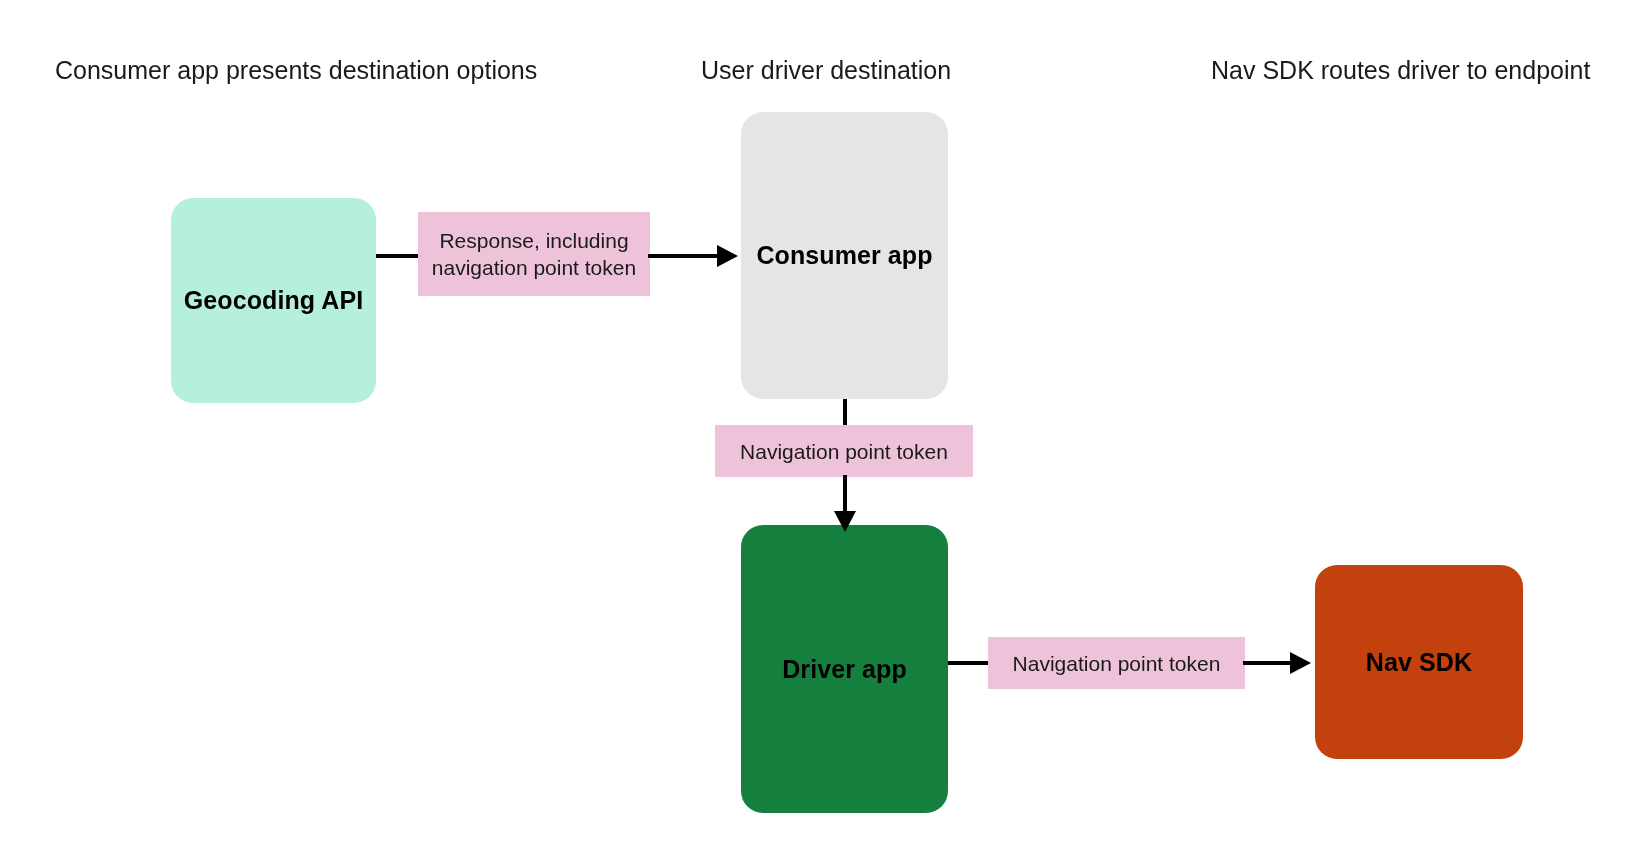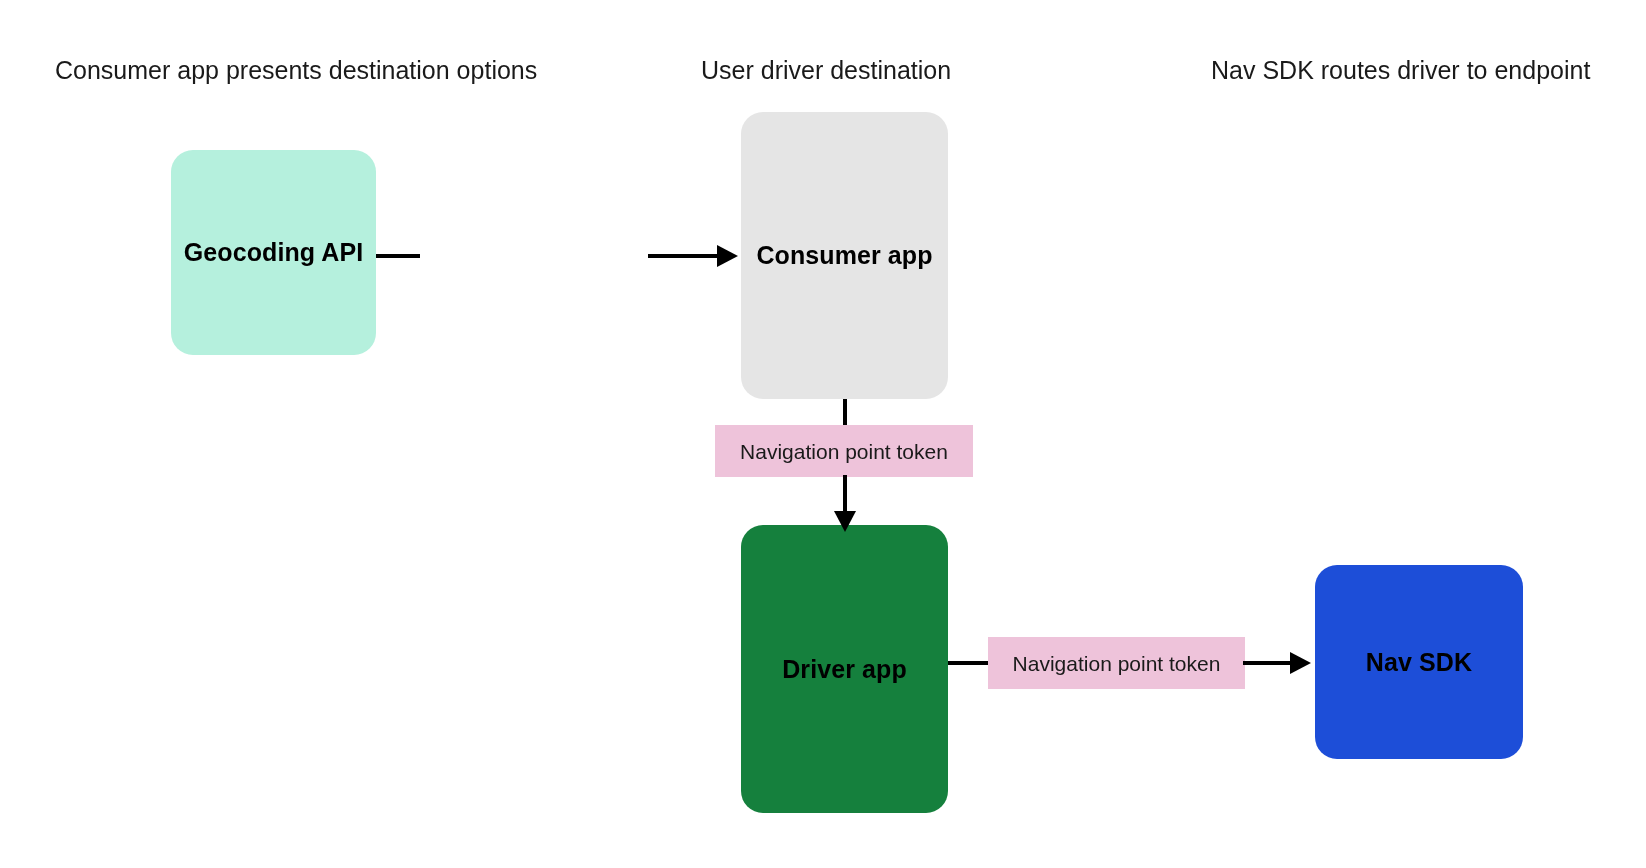--- a/index.html
+++ b/index.html
@@ -130,30 +130,31 @@
 <body style="background: rgb(255, 255, 255);">
 
 <div id="canvas">
 
   <div id="header-consumer" class="col-header">Consumer app presents destination options</div>
 
   <div id="header-user" class="col-header">User driver destination</div>
 
   <div id="header-navsdk" class="col-header">Nav SDK routes driver to endpoint</div>
 
-  <div id="node-geocoding" class="node" style="background-color: rgb(181, 240, 221);">Geocoding API</div>
+  <div id="node-geocoding" class="node" style="background-color: rgb(181, 240, 221); margin-top: 48px;">Geocoding API</div>
 
   <div id="node-consumer" class="node" style="background-color: #e5e5e5;">Consumer app</div>
 
   <div id="node-driver" class="node" style="background-color: #15803d;">Driver app</div>
 
-  <div id="node-navsdk" class="node" style="background-color: #1d4ed8;">Nav SDK</div>
+  <div id="node-navsdk" class="node" style="background-color: #c2410c;">Nav SDK</div>
 
   <div id="edge1-a" class="edge-line h-line" style="background: rgb(0, 0, 0);"></div>
 
+  <div id="label-response" class="edge-label" style="background-color: rgb(238, 195, 218);">Response, including navigation point token</div>
 
   <div id="edge1-b" class="edge-line h-line" style="background: rgb(0, 0, 0);"></div>
 
   <div id="arrow1" class="arrow-head arrow-right"></div>
 
   <div id="edge2-a" class="edge-line v-line" style="background: rgb(0, 0, 0);"></div>
 
   <div id="label-token-mid" class="edge-label" style="background-color: rgb(238, 195, 218);">Navigation point token</div>
 
   <div id="edge2-b" class="edge-line v-line" style="background: rgb(0, 0, 0);"></div>

